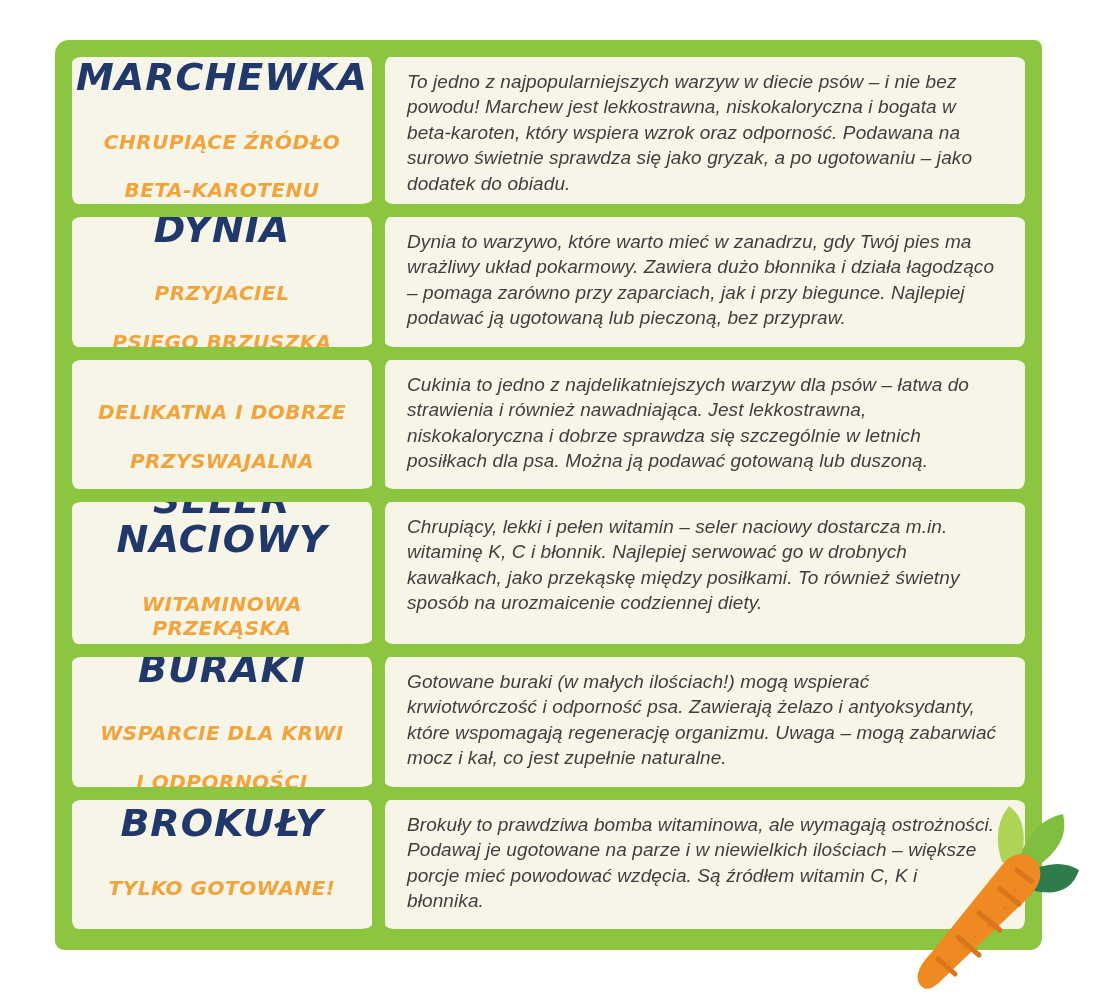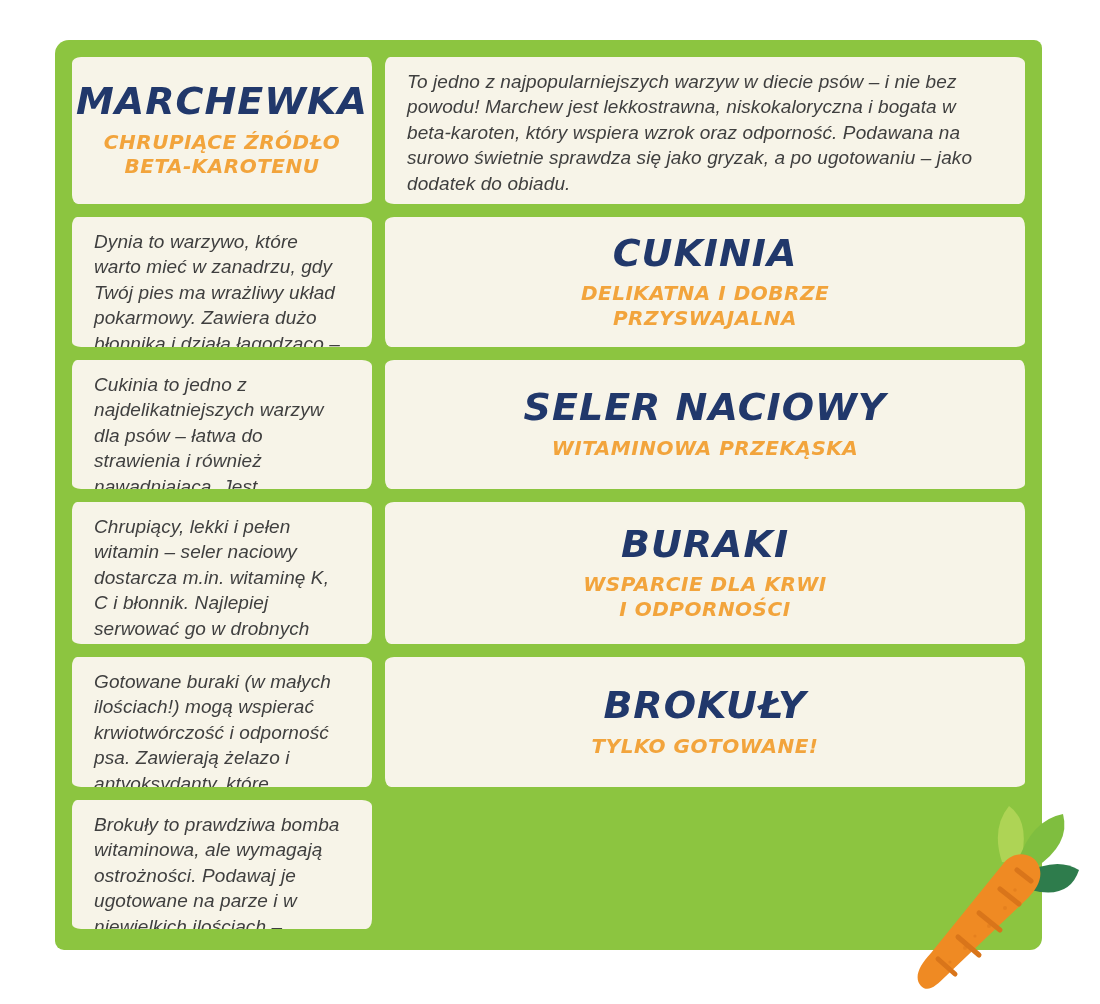--- a/index.html
+++ b/index.html
@@ -63,21 +63,21 @@
   }
   .veg-tagline {
     font-family: "DejaVu Sans", sans-serif;
     font-weight: 700;
     font-size: 20px;
     line-height: 1.22;
     letter-spacing: 0.5px;
     color: #F2A43C;
     text-transform: uppercase;
   }
-  .veg-tagline span { display: block; }
+  .veg-tagline span { display: block; margin-top: 24px; }
   .veg-desc {
     font-size: 19px;
     line-height: 1.34;
     color: #3F3F3F;
     letter-spacing: 0.1px;
   }
   .carrot-wrap {
     position: absolute;
     left: 905px;
     top: 798px;
@@ -98,26 +98,32 @@
       <div class="veg-title">MARCHEWKA</div>
       <div class="veg-tagline">
         <span>CHRUPIĄCE ŹRÓDŁO</span>
         <span>BETA-KAROTENU</span>
       </div>
     </div>
     <div class="cell desc">
       <div class="veg-desc">To jedno z najpopularniejszych warzyw w diecie psów – i nie bez powodu! Marchew jest lekkostrawna, niskokaloryczna i bogata w beta-karoten, który wspiera wzrok oraz odporność. Podawana na surowo świetnie sprawdza się jako gryzak, a po ugotowaniu – jako dodatek do obiadu.</div>
     </div>
 
+    <div class="cell name">
+      <div class="veg-title">DYNIA</div>
+      <div class="veg-tagline">
+        <span>PRZYJACIEL</span>
+        <span>PSIEGO BRZUSZKA</span>
+      </div>
+    </div>
     <div class="cell desc">
       <div class="veg-desc">Dynia to warzywo, które warto mieć w zanadrzu, gdy Twój pies ma wrażliwy układ pokarmowy. Zawiera dużo błonnika i działa łagodząco – pomaga zarówno przy zaparciach, jak i przy biegunce. Najlepiej podawać ją ugotowaną lub pieczoną, bez przypraw.</div>
     </div>
 
     <div class="cell name">
-      <div class="veg-title">CUKINIA</div>
       <div class="veg-tagline">
         <span>DELIKATNA I DOBRZE</span>
         <span>PRZYSWAJALNA</span>
       </div>
     </div>
     <div class="cell desc">
       <div class="veg-desc">Cukinia to jedno z najdelikatniejszych warzyw dla psów – łatwa do strawienia i również nawadniająca. Jest lekkostrawna, niskokaloryczna i dobrze sprawdza się szczególnie w letnich posiłkach dla psa. Można ją podawać gotowaną lub duszoną.</div>
     </div>
 
     <div class="cell name">

